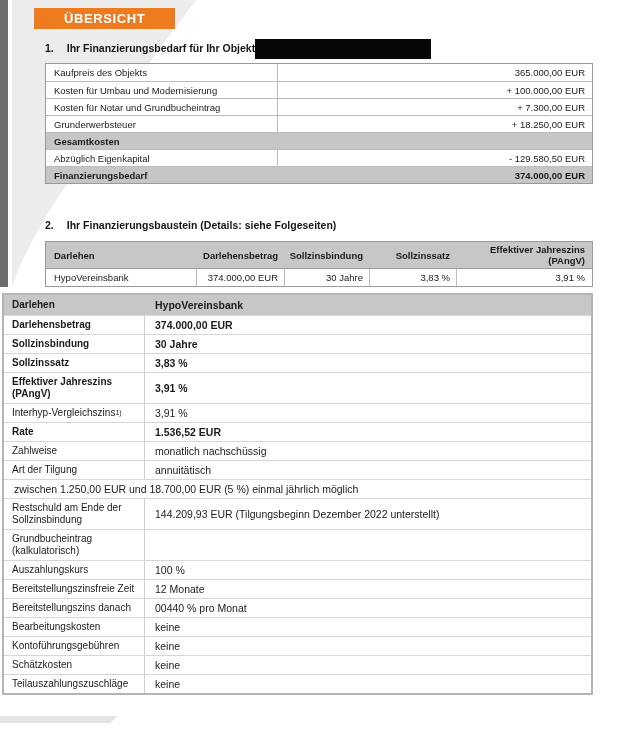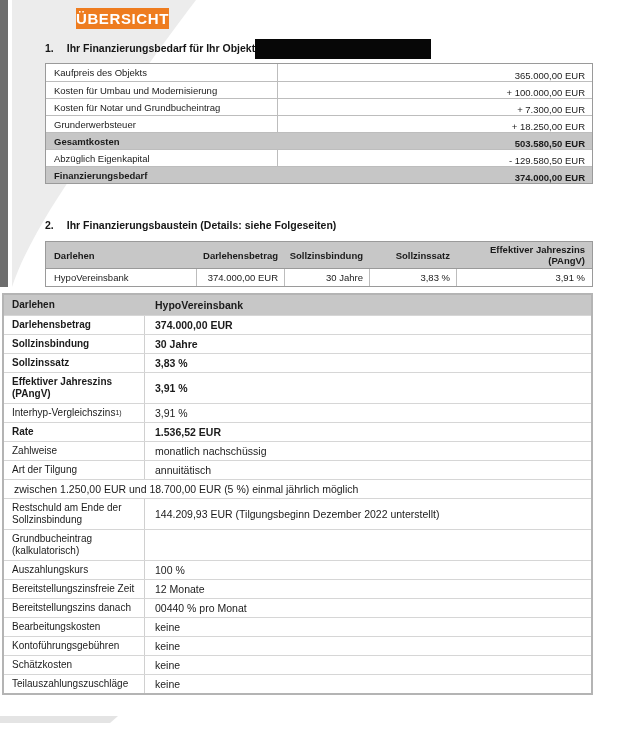--- a/index.html
+++ b/index.html
@@ -6,36 +6,36 @@
   html,body { background:#fff; }
   .page {
     position:relative; width:630px; height:750px; overflow:hidden;
     background:#fff; font-family:"Liberation Sans", sans-serif; color:#1b1b1b;
   }
   .swoosh { position:absolute; left:0; top:0; z-index:0; }
   .left-bar { position:absolute; left:0; top:0; width:8px; height:287px; background:#6d6d6d; z-index:1; }
 
   .badge {
     position:absolute; left:34px; top:8px; z-index:3;
-    background:#ee7c1f; color:#fff; font-weight:bold; font-size:15px;
-    letter-spacing:.6px; height:21px; line-height:21px; padding:0 0;margin-left:42px;
+    background:#ee7c1f; color:#fff; font-weight:bold; font-size:13px;
+    letter-spacing:.6px; height:21px; line-height:21px; padding:0 30px;
   }
 
   .sec-heading {
     position:absolute; z-index:3; display:flex; gap:13px;
     font-size:10.5px; font-weight:bold; color:#151515;
   }
   #sec1-heading { left:45px; top:42px; }
   #sec2-heading { left:45px; top:219px; }
   .redaction { position:absolute; left:255px; top:39px; width:176px; height:20px; background:#070707; z-index:4; }
 
   
   .t1 { position:absolute; left:45px; top:63px; width:548px; z-index:3;
         border:1px solid #9a9a9a; background:#fff; font-size:9.5px; }
-  .t1 .row { display:flex; height:17px; align-items:flex-end; border-top:1px solid #bdbdbd; }
+  .t1 .row { display:flex; height:17px; align-items:center; border-top:1px solid #bdbdbd; }
   .t1 .row:first-child { border-top:none; }
   .t1 .lbl { width:232px; padding-left:8px; border-right:1px solid #bdbdbd; height:100%; display:flex; align-items:center; }
   .t1 .val { flex:1; text-align:right; padding-right:7px; }
   .t1 .row.em { background:#c6c6c6; font-weight:bold; }
   .t1 .row.em .lbl { border-right:none; }
 
   
   .t2 { position:absolute; left:45px; top:241px; width:548px; z-index:3;
         border:1px solid #9a9a9a; background:#fff; font-size:9.5px; }
   .t2 .hrow { display:flex; background:#c7c7c7; font-weight:bold; min-height:25px; align-items:center;
@@ -93,21 +93,20 @@
     <div class="row">
       <div class="lbl">Kosten für Notar und Grundbucheintrag</div>
       <div class="val">+ 7.300,00 EUR</div>
     </div>
     <div class="row">
       <div class="lbl">Grunderwerbsteuer</div>
       <div class="val">+ 18.250,00 EUR</div>
     </div>
     <div class="row em">
       <div class="lbl">Gesamtkosten</div>
-      <div class="val">503.580,50 EUR</div>
     </div>
     <div class="row">
       <div class="lbl">Abzüglich Eigenkapital</div>
       <div class="val">- 129.580,50 EUR</div>
     </div>
     <div class="row em">
       <div class="lbl">Finanzierungsbedarf</div>
       <div class="val">374.000,00 EUR</div>
     </div>
   </div>

